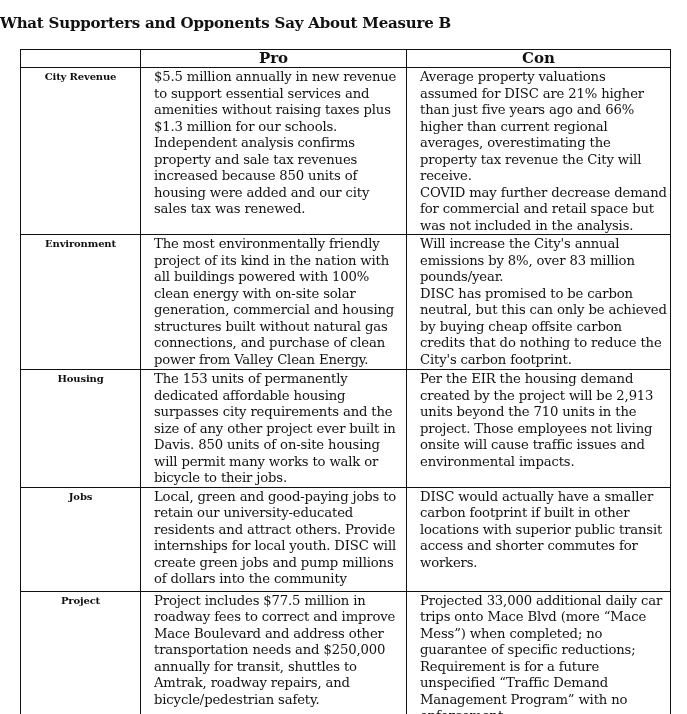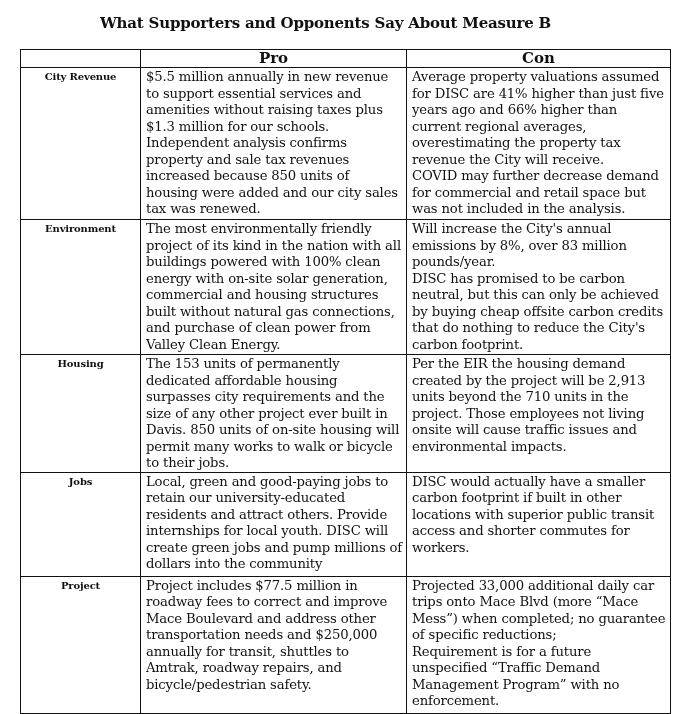--- a/index.html
+++ b/index.html
@@ -1,26 +1,26 @@
 <!DOCTYPE html>
 <html><head>
 <meta charset="utf-8">
 <style>
   html, body { margin:0; padding:0; background:#ffffff; }
   body { width:687px; height:714px; position:relative; overflow:hidden;
          font-family: "DejaVu Serif", "Liberation Serif", serif; color:#111; }
-  .title { position:absolute; top:14px; left:0; width:551px; text-align:right;
+  .title { position:absolute; top:14px; left:0; width:551px; text-align:left;
            font-weight:bold; font-size:15px; letter-spacing:-0.2px; }
   table { position:absolute; left:20px; top:49px; width:650px;
           border-collapse:collapse; table-layout:fixed; }
   td, th { border:1.5px solid #111; vertical-align:top; padding:0 4px; }
   th { font-size:15px; font-weight:bold; text-align:center; height:17px; line-height:17px; padding:0; }
   td { font-size:13.2px; line-height:16.5px; letter-spacing:-0.15px; }
   td.label { font-weight:bold; text-align:center; font-size:10px; padding-top:1px; }
-  td.cell { padding:1px 3px 0 5px; white-space:pre-line; }
+  td.cell { padding:1px 3px 0 13px; white-space:pre-line; }
   col.c1 { width:120px; } col.c2 { width:266px; } col.c3 { width:264px; }
   tr.r1 td { height:150px; }
   tr.r2 td { height:133px; }
   tr.r3 td { height:113px; }
   tr.r4 td { height:102px; }
   tr.r5 td { height:135px; }
 </style>
 </head>
 <body>
 
@@ -37,21 +37,21 @@
       <th></th>
       <th>Pro</th>
       <th>Con</th>
     </tr>
   </thead>
   <tbody>
     <tr class="r1">
       <td class="label">City Revenue</td>
       <td class="cell">$5.5 million annually in new revenue to support essential services and amenities without raising taxes plus $1.3 million for our schools.
 Independent analysis confirms property and sale tax revenues increased because 850 units of housing were added and our city sales tax was renewed.</td>
-      <td class="cell">Average property valuations assumed for DISC are 41% higher than just five years ago and 66% higher than current regional averages, overestimating the property tax revenue the City will receive.
+      <td class="cell">Average property valuations assumed for DISC are 21% higher than just five years ago and 66% higher than current regional averages, overestimating the property tax revenue the City will receive.
 COVID may further decrease demand for commercial and retail space but was not included in the analysis.</td>
     </tr>
     <tr class="r2">
       <td class="label">Environment</td>
       <td class="cell">The most environmentally friendly project of its kind in the nation with all buildings powered with 100% clean energy with on-site solar generation, commercial and housing structures built without natural gas connections, and purchase of clean power from Valley Clean Energy.</td>
       <td class="cell">Will increase the City's annual emissions by 8%, over 83 million pounds/year.
 DISC has promised to be carbon neutral, but this can only be achieved by buying cheap offsite carbon credits that do nothing to reduce the City's carbon footprint.</td>
     </tr>
     <tr class="r3">
       <td class="label">Housing</td>

